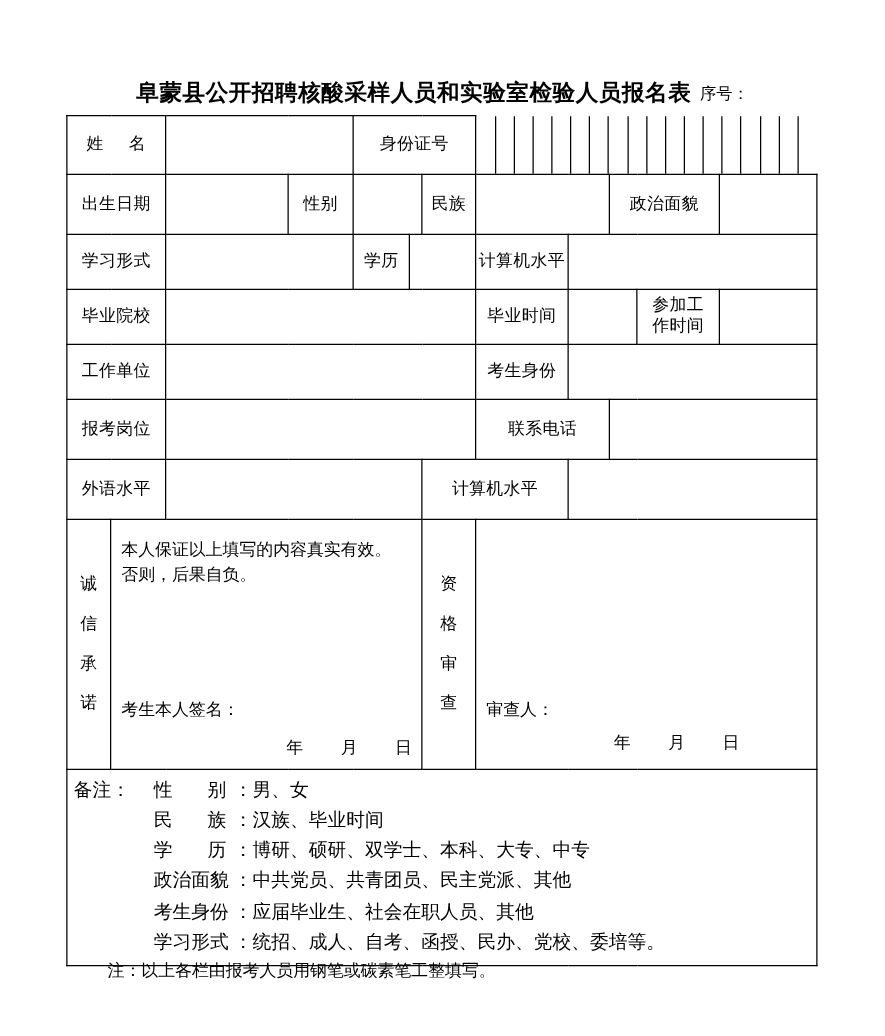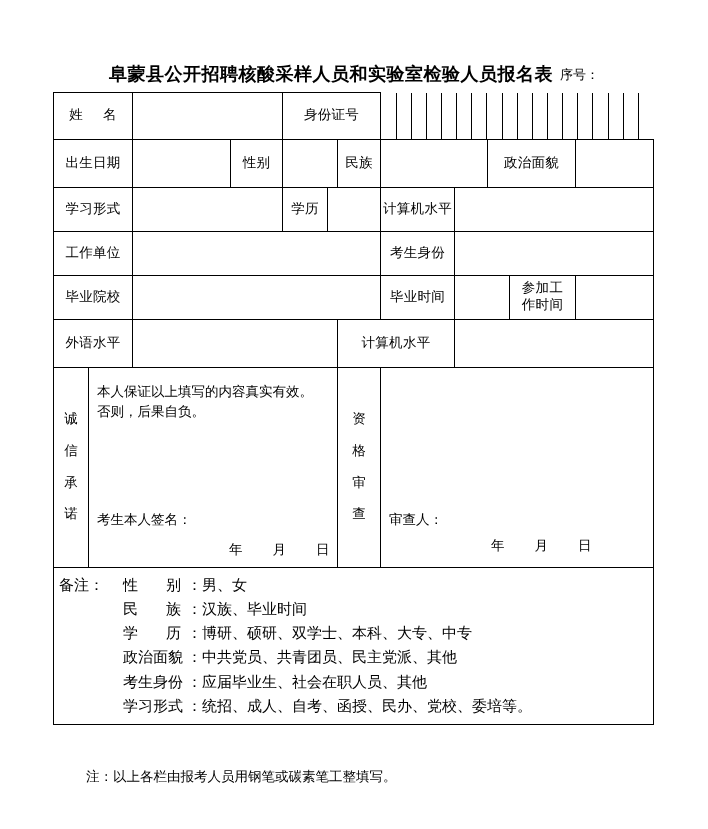--- a/index.html
+++ b/index.html
@@ -245,38 +245,44 @@
     <tr class="r-h44" style="height:44px">
       <td class="lbl" colspan="2">学习形式</td>
       <td class="blank" colspan="2"></td>
       <td class="lbl">学历</td>
       <td class="blank" colspan="2"></td>
       <td class="lbl">计算机水平</td>
       <td class="blank" colspan="4"></td>
     </tr>
 
     <tr style="height:44px">
+      <td class="lbl" colspan="2">毕业院校</td>
+      <td class="blank" colspan="5"></td>
+      <td class="lbl">毕业时间</td>
+      <td class="blank" colspan="2"></td>
+      <td class="lbl twoline">
+        <div>参加工</div>
+        <div>作时间</div>
+      </td>
+      <td class="blank"></td>
+    </tr>
+
+    <tr style="height:44px">
       <td class="lbl" colspan="2">工作单位</td>
       <td class="blank" colspan="5"></td>
       <td class="lbl">考生身份</td>
       <td class="blank" colspan="4"></td>
     </tr>
 
-    <tr style="height:44px">
-      <td class="lbl" colspan="2">毕业院校</td>
+    <tr style="height:48px">
+      <td class="lbl" colspan="2">报考岗位</td>
       <td class="blank" colspan="5"></td>
-      <td class="lbl">毕业时间</td>
-      <td class="blank" colspan="2"></td>
-      <td class="lbl twoline">
-        <div>参加工</div>
-        <div>作时间</div>
-      </td>
-      <td class="blank"></td>
-    </tr>
-
+      <td class="lbl" colspan="2">联系电话</td>
+      <td class="blank" colspan="3"></td>
+    </tr>
 
     <tr style="height:48px">
       <td class="lbl" colspan="2">外语水平</td>
       <td class="blank" colspan="4"></td>
       <td class="lbl" colspan="2">计算机水平</td>
       <td class="blank" colspan="4"></td>
     </tr>
 
     <tr style="height:200px">
       <td class="vert-col">

